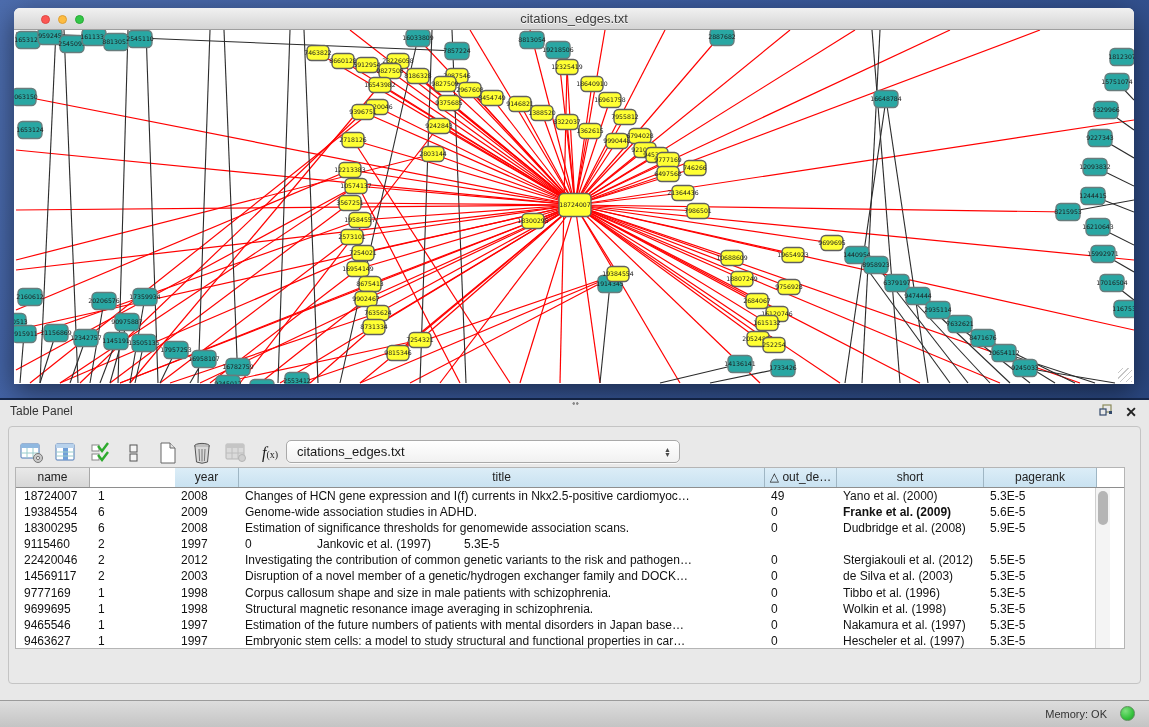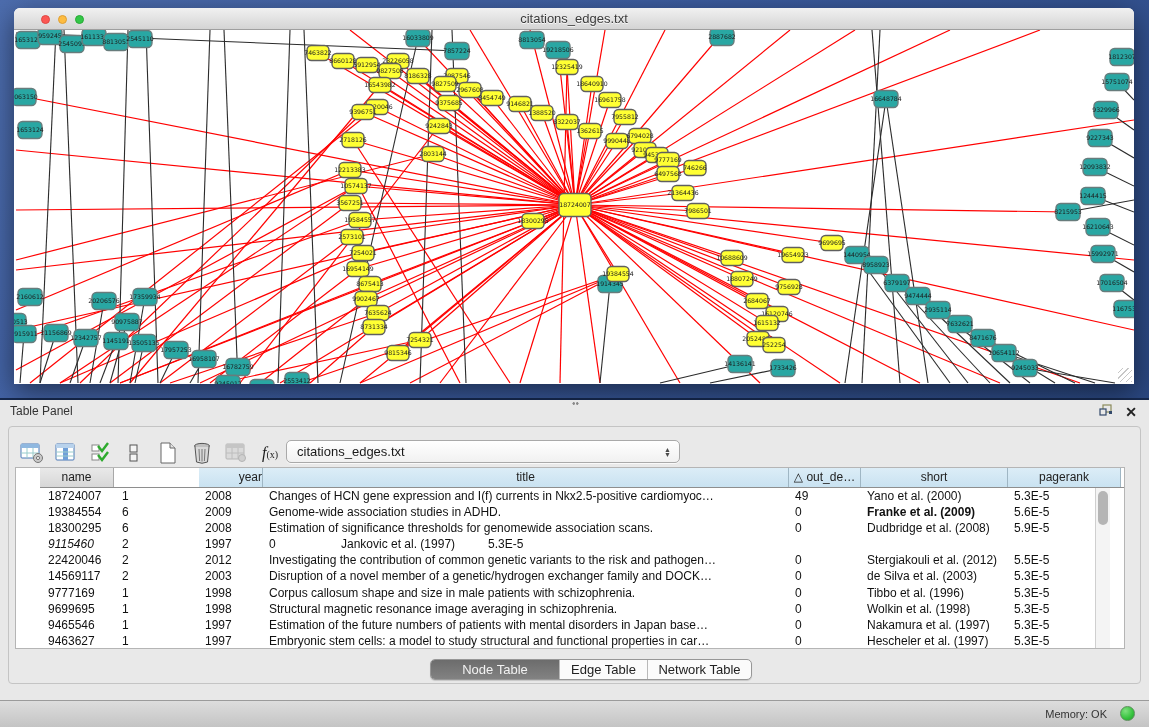--- a/index.html
+++ b/index.html
@@ -50,21 +50,21 @@
   .fx { font-size:14px; color:#1a1a1a; font-family:"Liberation Serif", serif; }
   .fx i { font-size:16px; }
   .dropdown { position:absolute; left:277px; top:5px; width:394px; height:23px;
     background:linear-gradient(#ffffff,#f1f1f1); border:1px solid #a9a9a9; border-radius:5px;
     display:flex; align-items:center; box-shadow:0 1px 0 rgba(255,255,255,.7); }
   .dropdown .val { flex:1; font-size:13px; color:#1a1a1a; padding-left:10px; }
   .dd-arrows { display:flex; flex-direction:column; align-items:center; margin-right:8px; line-height:5px; }
   .dd-arrows span { font-size:7px; color:#4a4a4a; }
 
   .tablebox { position:absolute; left:6px; top:40px; width:1110px; height:182px; background:#fff;
-    border:1px solid #b5b5b5; overflow:hidden;padding-left:24px; }
+    border:1px solid #b5b5b5; overflow:hidden; }
   .thead { display:flex; height:20px; border-bottom:1px solid #8e8e8e; }
   .th { font-size:12px; color:#222; text-align:center; line-height:19px;
     border-right:1px solid #9fb6c4; background:linear-gradient(#dcedf7,#c9e2f1);
     overflow:hidden; white-space:nowrap; }
   .th.gray { background:linear-gradient(#e9e9e9,#d7d7d7); border-right:1px solid #a8a8a8; }
   .trow { display:flex; height:16.1px; }
   .td { font-size:12px; color:#111; line-height:16px; padding-left:8px;
     overflow:hidden; white-space:nowrap; }
   .vscroll { position:absolute; right:14px; top:20px; width:15px; height:161px;
     background:#f4f4f4; border-left:1px solid #cfcfcf; }
@@ -591,21 +591,21 @@
           <span class="dd-arrows">
               <span>▲</span>
               <span>▼</span>
             </span>
         </div>
       </div>
       <div class="tablebox">
         <div class="thead" id="thead">
             <div class="th gray" style="width: 74px;">name</div>
             <div class="th" style="width: 85px; margin-top: 20px;">in_degree</div>
-            <div class="th" style="width: 64px; text-align: right;">year</div>
+            <div class="th" style="width: 64px;">year</div>
             <div class="th" style="width: 526px;">title</div>
             <div class="th" style="width: 72px;">△ out_de…</div>
             <div class="th" style="width: 147px;">short</div>
             <div class="th" style="width: 113px;">pagerank</div>
           </div>
         <div id="tbody">
             <div class="trow">
               <div class="td" style="width: 74px;">18724007</div>
               <div class="td" style="width: 83px;">1</div>
               <div class="td" style="width: 64px;">2008</div>
@@ -626,21 +626,21 @@
             <div class="trow">
               <div class="td" style="width: 74px;">18300295</div>
               <div class="td" style="width: 83px;">6</div>
               <div class="td" style="width: 64px;">2008</div>
               <div class="td" style="width: 526px;">Estimation of significance thresholds for genomewide association scans.</div>
               <div class="td" style="width: 72px;">0</div>
               <div class="td" style="width: 147px;">Dudbridge et al. (2008)</div>
               <div class="td" style="width: 113px;">5.9E-5</div>
             </div>
             <div class="trow">
-              <div class="td" style="width: 74px; font-style: italic;">9115460</div>
+              <div class="td" style="width: 74px;">9115460</div>
               <div class="td" style="width: 83px;">2</div>
               <div class="td" style="width: 64px;">1997</div>
               <div class="td" style="width: 72px;">0</div>
               <div class="td" style="width: 147px;">Jankovic et al. (1997)</div>
               <div class="td" style="width: 113px;">5.3E-5</div>
             </div>
             <div class="trow">
               <div class="td" style="width: 74px;">22420046</div>
               <div class="td" style="width: 83px;">2</div>
               <div class="td" style="width: 64px;">2012</div>
@@ -692,27 +692,20 @@
               <div class="td" style="width: 526px;">Embryonic stem cells: a model to study structural and functional properties in car…</div>
               <div class="td" style="width: 72px;">0</div>
               <div class="td" style="width: 147px;">Hescheler et al. (1997)</div>
               <div class="td" style="width: 113px;">5.3E-5</div>
             </div>
           </div>
         <div class="vscroll">
           <div class="vthumb"></div>
         </div>
       </div>
-      <div class="tabbar">
-        <div class="segmented" id="segmented">
-            <div class="seg sel" style="width: 129px;">Node Table</div>
-            <div class="seg" style="width: 88px;">Edge Table</div>
-            <div class="seg" style="width: 103px;">Network Table</div>
-          </div>
-      </div>
     </div>
   </div>
 
   <div class="statusbar">
     <span class="mem-label">Memory: OK</span>
     <span class="mem-dot"></span>
   </div>
 
 </div>
 

